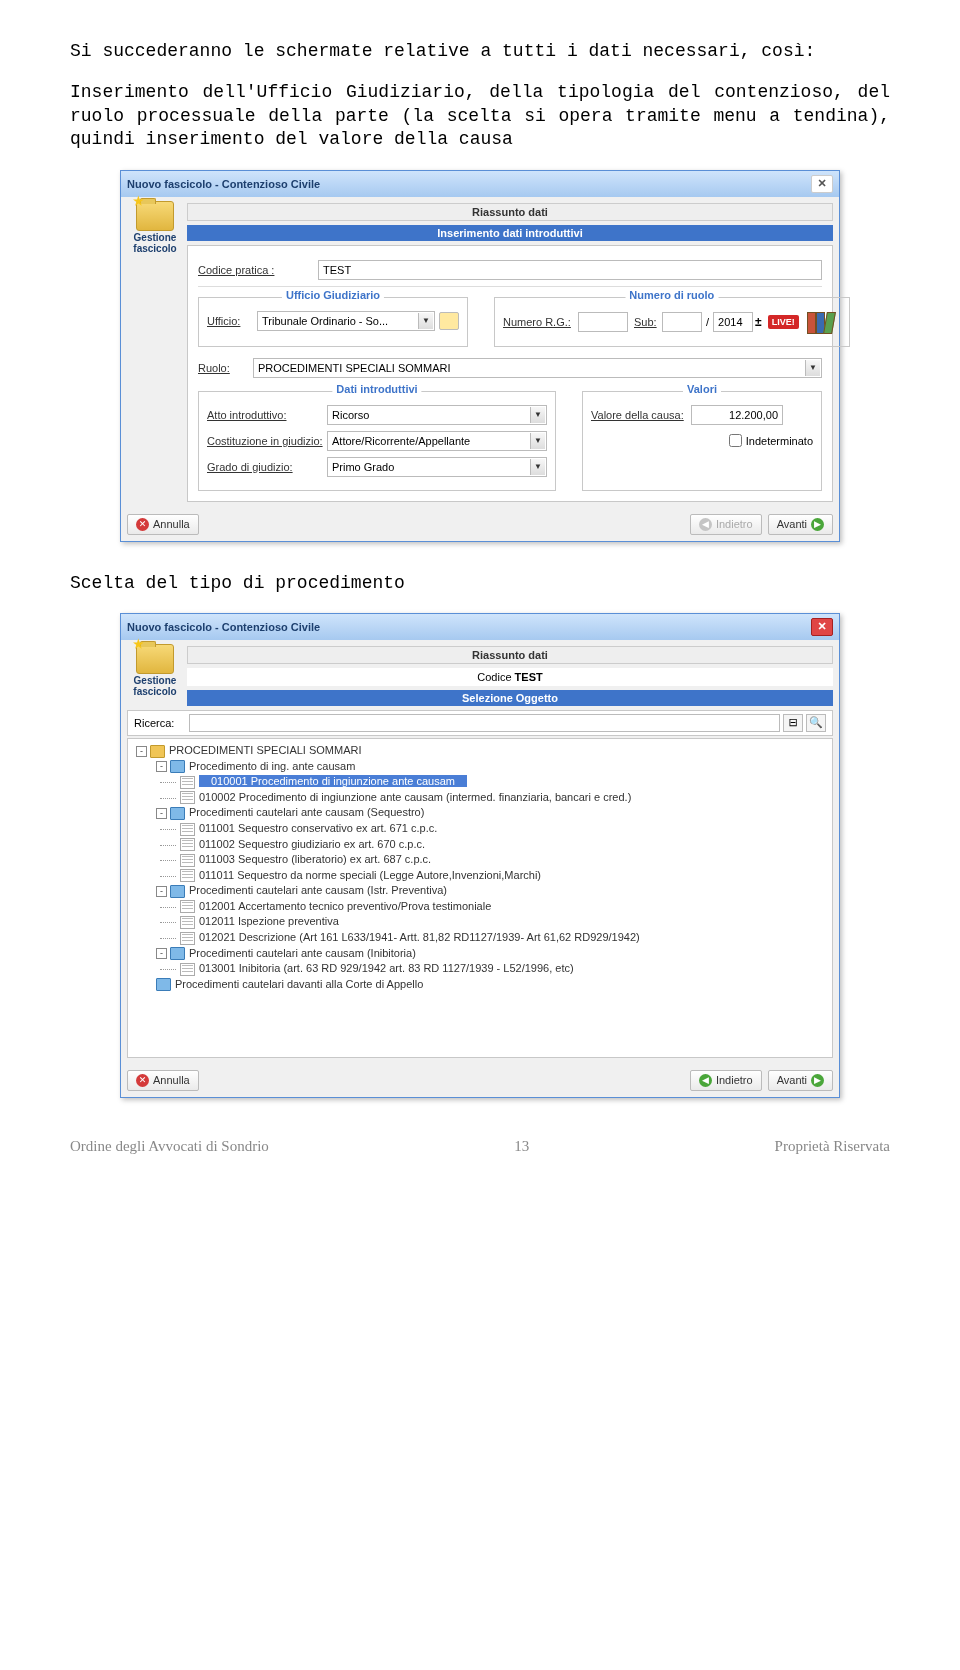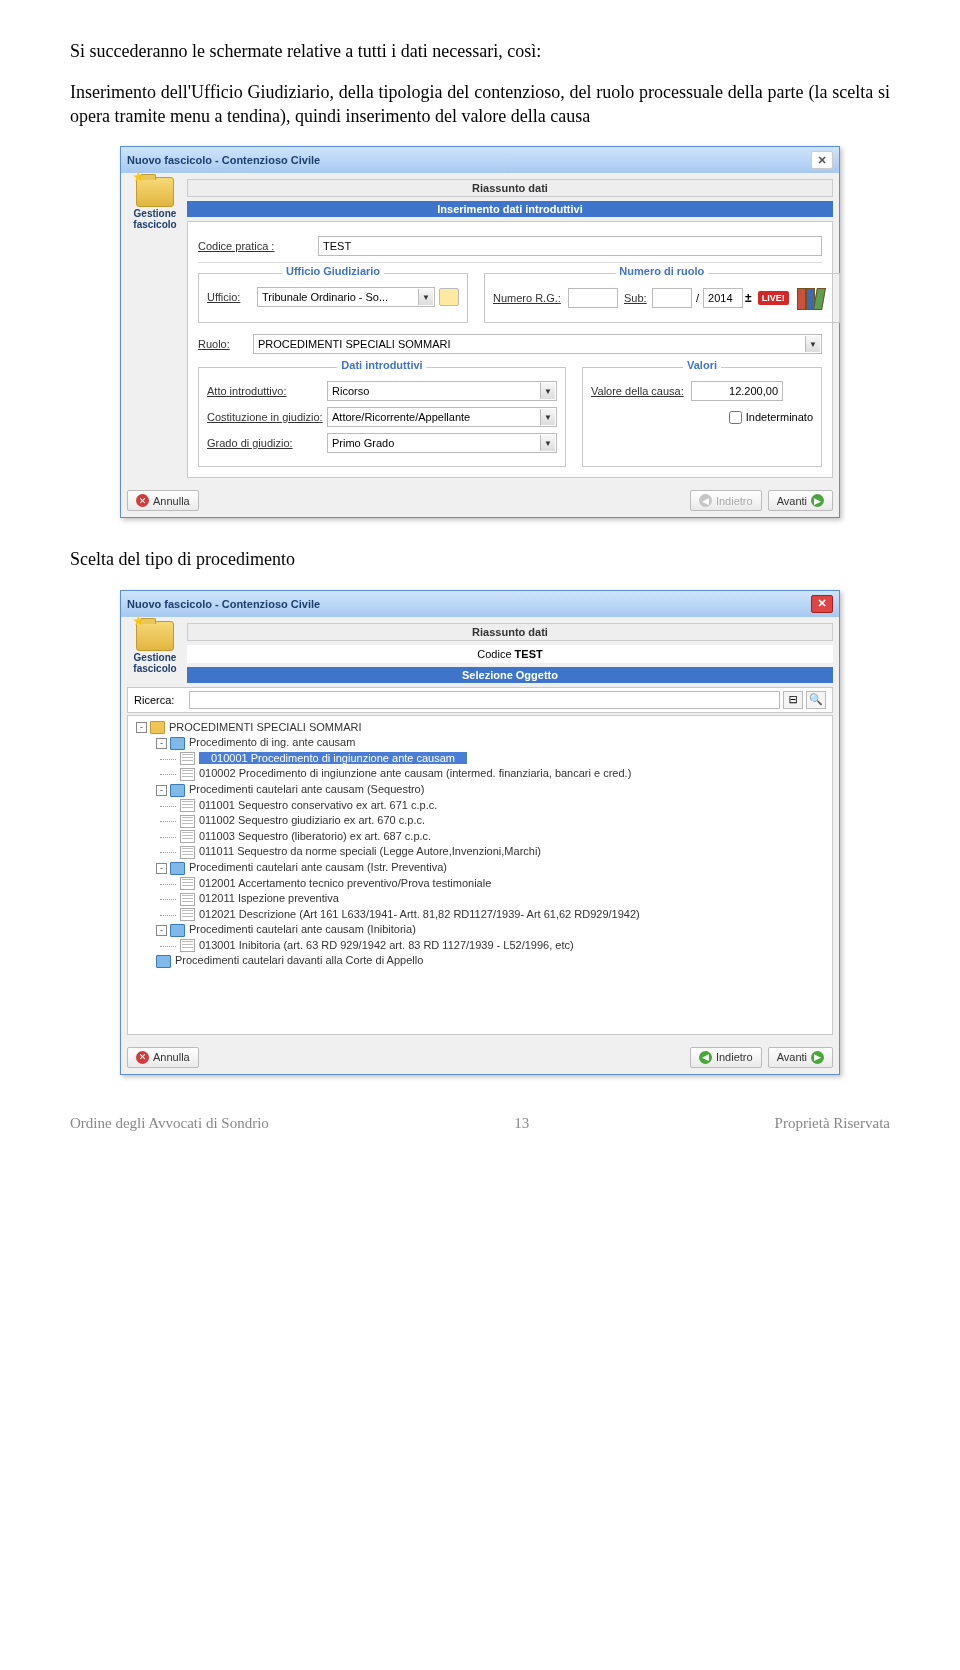--- a/index.html
+++ b/index.html
@@ -6,21 +6,21 @@
   body {
     font-family: Arial, sans-serif;
     background: #fff;
     width: 960px;
     margin: 0 auto;
     padding: 40px 70px 30px 70px;
     font-size: 14px;
     color: #000;
   }
   .doc-text {
-    font-family: Liberation Serif, serif;
+    font-family: Liberation Mono, monospace;
     font-size: 18px;
     line-height: 1.3;
     margin-bottom: 6px;
     text-align: justify;
   }
   .dialog {
     width: 720px;
     margin: 18px auto 30px auto;
     border: 1px solid #5a8fd6;
     background: #f0f0f0;
@@ -134,21 +134,21 @@
     padding: 8px;
     margin-top: 6px;
     position: relative;
   }
   .fieldset .legend {
     position: absolute; top: -9px; background: #fff;
     padding: 0 4px; color: #3e74c9; font-weight: bold;
     left: 50%; transform: translateX(-50%);
     font-size: 11px;
   }
-  .two-col { display: flex; gap: 16px; }
+  .two-col { display: flex; gap: 26px; }
   .two-col > .fieldset { flex: 1; }
   .icon-small {
     display: inline-block;
     width: 20px; height: 18px;
     vertical-align: middle;
     margin-left: 4px;
     border: 1px solid #bbb;
     background: #ffe9a0;
     border-radius: 2px;
   }

